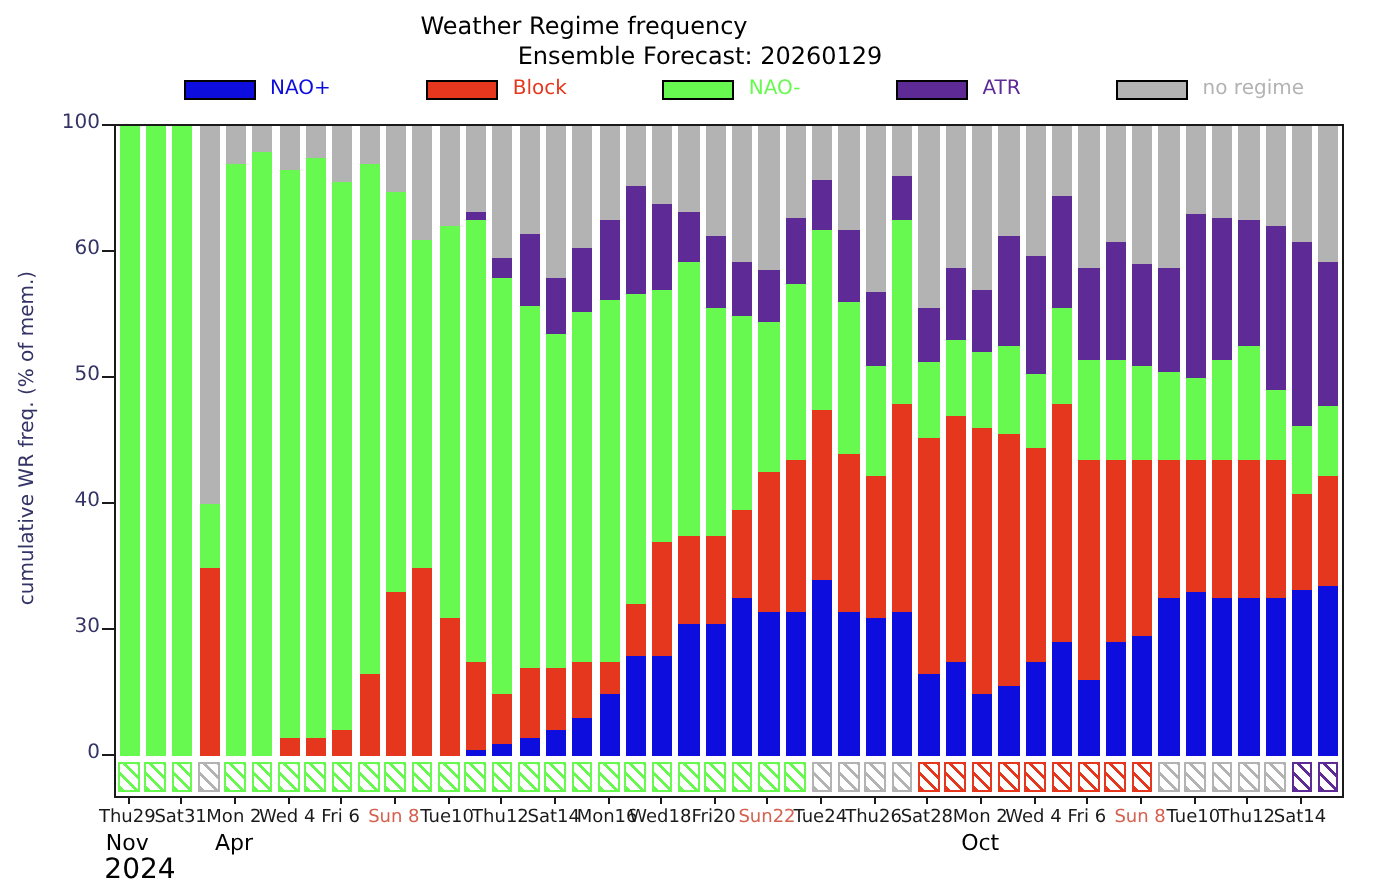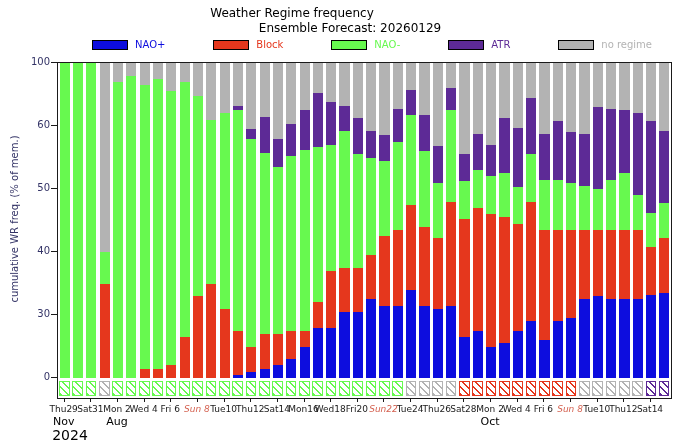--- a/index.html
+++ b/index.html
@@ -28,21 +28,21 @@
   .hatch-row{position:absolute; left:0; top:318px; width:100%; height:15px; display:flex;}
   .hatch-slot{flex:1 1 0; position:relative;}
   .hatch-box{position:absolute; left:8%; width:80%; top:0; bottom:0;
              box-sizing:border-box; background-color:#fff;}
   .ytick{position:absolute; width:6px; height:1px; background:#1a1a1a; left:51px;}
   .ytick-label{position:absolute; width:30px; left:20px; text-align:right;
                font-size:10px; color:#333366;}
   .xtick{position:absolute; width:1px; height:4px; background:#1a1a1a; top:398px;}
   .xtick-label{position:absolute; top:404px; transform:translateX(-50%);
                font-size:9px; color:#1a1a1a; white-space:nowrap;}
-  .xtick-label.sunday{color:#d4604f;font-style:italic;}
+  .xtick-label.sunday{color:#d4604f;}
   .month-label{position:absolute; top:415px; transform:translateX(-50%);
                font-size:11px; color:#000; white-space:nowrap;}
   .year{position:absolute; top:427px; left:40px; width:60px; text-align:center;
         font-size:14px; color:#000;}
 </style>
 </head>
 <body>
 
 <div class="fig">
   <div class="title">Weather Regime frequency</div>
@@ -689,17 +689,17 @@
       <div class="xtick-label sunday" style="left: 570.054px;">Sun 8</div>
       <div class="xtick" style="left: 596.707px;"></div>
       <div class="xtick-label" style="left: 596.707px;">Tue10</div>
       <div class="xtick" style="left: 623.359px;"></div>
       <div class="xtick-label" style="left: 623.359px;">Thu12</div>
       <div class="xtick" style="left: 650.011px;"></div>
       <div class="xtick-label" style="left: 650.011px;">Sat14</div>
     </div>
   <div id="months">
       <div class="month-label" style="left: 63.663px;">Nov</div>
-      <div class="month-label" style="left: 116.967px;">Aug</div>
+      <div class="month-label" style="left: 116.967px;">Apr</div>
       <div class="month-label" style="left: 490.098px;">Oct</div>
     </div>
   <div class="year">2024</div>
 </div>
 
 </body></html>

